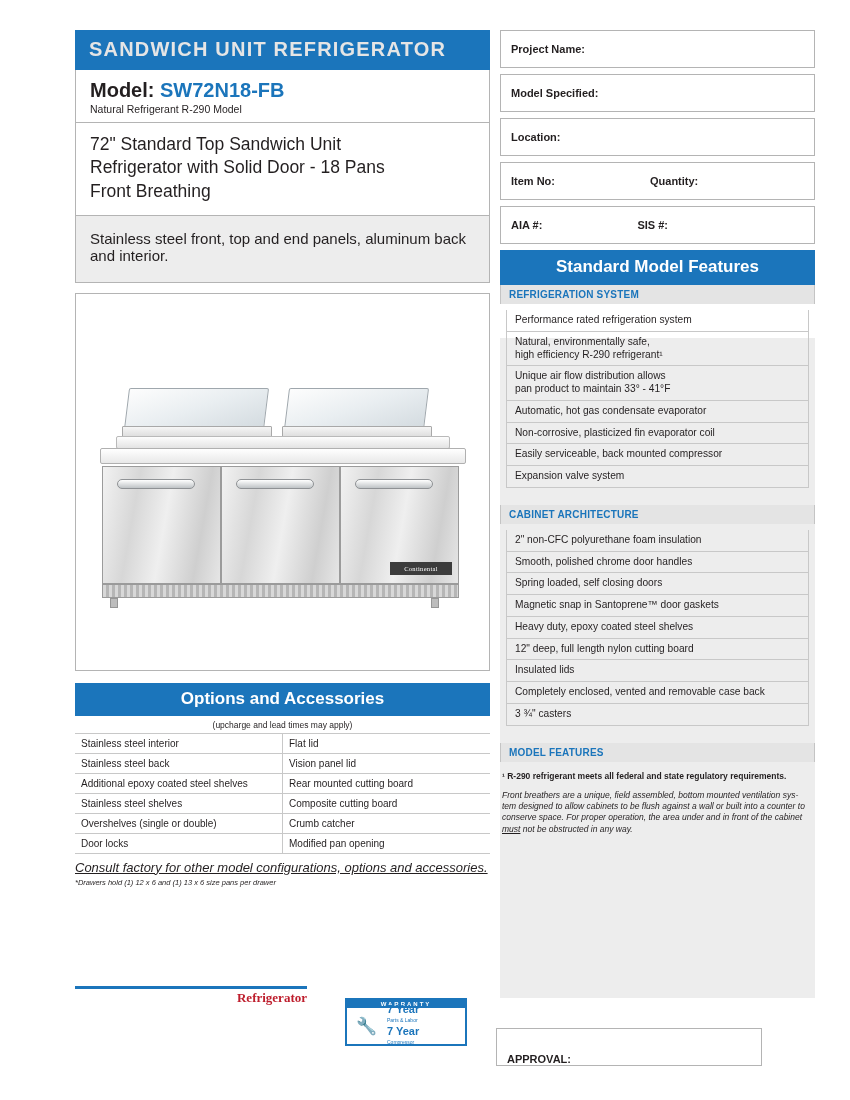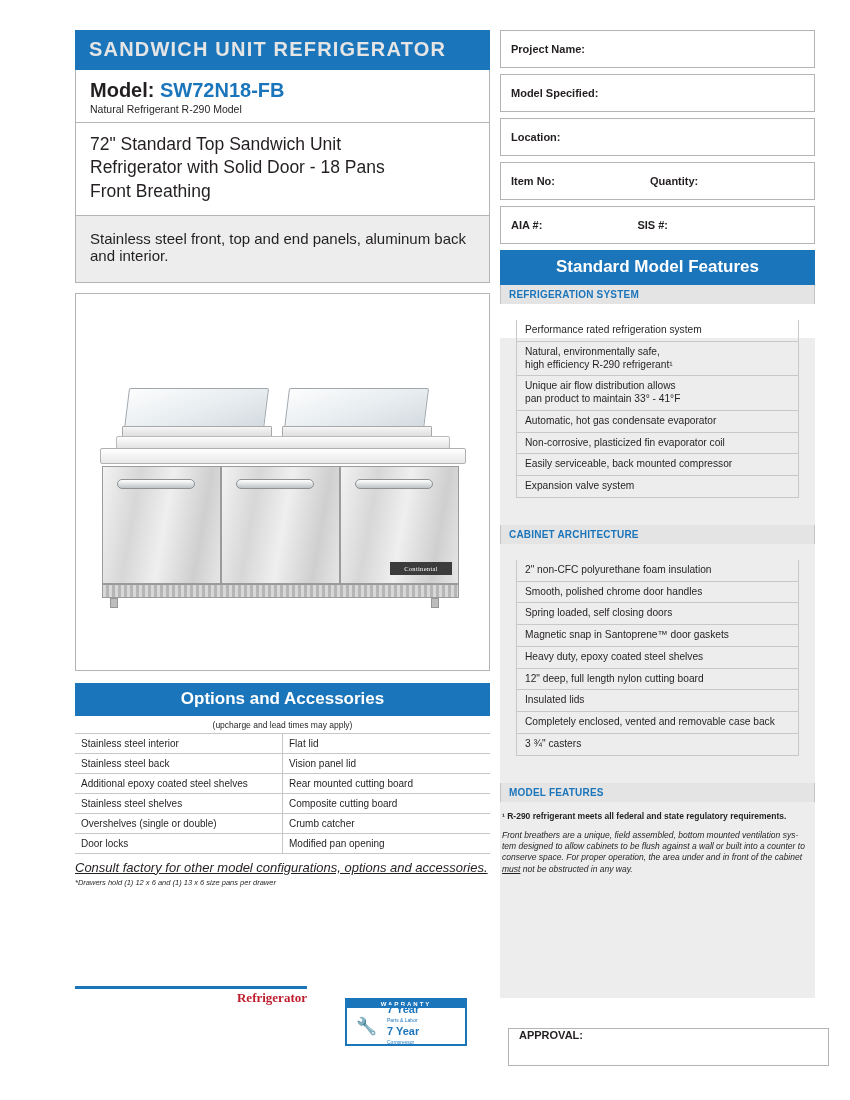--- a/index.html
+++ b/index.html
@@ -119,31 +119,31 @@
   .field { border:1px solid #b4b4b4; background:#fff; height:38px;
            display:flex; align-items:center; padding:0 10px; font-size:11px; font-weight:bold;
            margin-bottom:6px; }
   .field .spacer { flex:0 0 95px; }
 
   .sec-header { background:#1b75bb; color:#fff; text-align:center;
                 font-size:17px; font-weight:bold; padding:7px 0 8px 0; margin-top:6px; }
 
   .cat { background:#e4e4e4; color:#1b75bb; font-size:10px; font-weight:bold;
          padding:4px 8px; letter-spacing:.2px; border-left:1px solid #c4c4c4; border-right:1px solid #c4c4c4;}
-  ul.feat { list-style:none; margin:16px; padding:0; }
+  ul.feat { list-style:none; margin:6px; padding:0; }
   ul.feat li { border:1px solid #c8c8c8; border-top:none; font-size:10.2px;
                padding:4px 8px; line-height:1.25; }
   .gap { height:11px; }
   .ftn { font-size:8.5px; font-weight:bold; margin-top:9px; padding:0 2px; }
   .ftn-italic { font-size:8.5px; font-style:italic; line-height:1.35; margin-top:9px; padding:0 2px; }
   .ftn-italic u { text-decoration:underline; }
 
-  .approval { border:1px solid #b4b4b4; height:38px; display:flex; align-items:flex-start;
+  .approval { border:1px solid #b4b4b4; height:38px; display:flex; align-items:flex-end;
               padding:0 10px; font-size:11px; font-weight:bold; position:absolute;
-              left:508px; top:1028px; width:321px; background:#fff; }
+              left:496px; top:1028px; width:266px; background:#fff; }
 
   .grey-panel { position:absolute; left:500px; top:338px; width:315px; height:660px;
                 background:#ededed; z-index:-1; }
 </style>
 </head>
 <body>
 
 <div class="page">
 
   <div class="grey-panel"></div>

